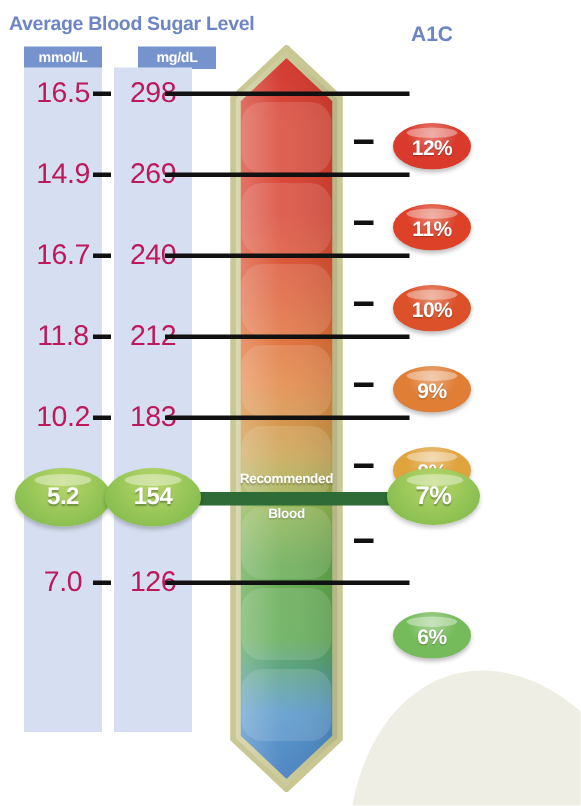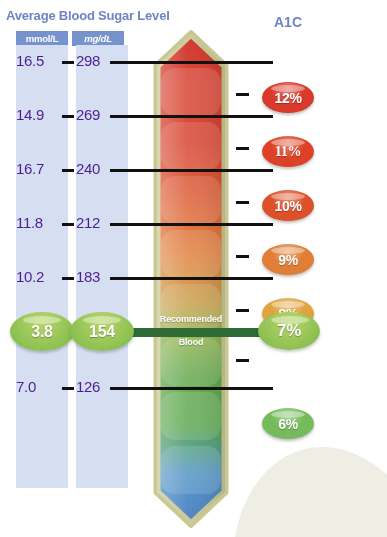--- a/index.html
+++ b/index.html
@@ -40,21 +40,21 @@
   #col-mgdl{left:76px;}
 
   .col-head{
     position:absolute;top:31px;width:52px;height:15px;
     background:#7693cd;color:#fff;
     font-size:9.5px;font-weight:bold;
     display:flex;align-items:center;justify-content:center;
     letter-spacing:-0.2px;
   }
   #head-mmol{left:16px;}
-  #head-mgdl{left:72px;font-style:italic;}
+  #head-mgdl{left:92px;}
 
   
   #tube{
     position:absolute;left:152px;top:30px;
     width:78px;height:498px;
   }
   #tube svg{display:block;}
 
   .tube-label{
     position:absolute;left:152px;width:78px;
@@ -72,22 +72,22 @@
   }
   .dash-left{
     position:absolute;left:62px;width:12px;height:3px;
     background:#111;top:-1px;
   }
   .minor-tick{
     position:absolute;left:236px;width:13px;height:3px;
     background:#111;top:-1px;
   }
   .val{
-    position:absolute;width:52px;
-    font-size:15px;color:#4c1d95;top:-10px;
+    position:absolute;width:52px;text-align:center;
+    font-size:19px;color:#be185d;top:-10px;
     letter-spacing:-0.3px;
   }
   .val.mmol{left:16px;}
   .val.mgdl{left:76px;}
 
   
   .badge{
     position:absolute;left:262px;top:-16px;
     width:52px;height:31px;border-radius:50%/50%;
     display:flex;align-items:center;justify-content:center;
@@ -196,21 +196,21 @@
       <div class="badge" style="background: radial-gradient(at 50% 25%, rgba(255, 255, 255, 0.35) 0%, rgba(255, 255, 255, 0) 45%), rgb(217, 58, 43);">12%</div>
     </div>
     <div class="row" style="top: 94px;">
       <div class="minor-tick"></div>
     </div>
     <div class="row" style="top: 116px;">
       <div class="val mmol">14.9</div>
       <div class="dash-left"></div>
       <div class="val mgdl">269</div>
       <div class="major-line"></div>
-      <div class="badge" style="background: radial-gradient(at 50% 25%, rgba(255, 255, 255, 0.35) 0%, rgba(255, 255, 255, 0) 45%), rgb(221, 66, 40); font-family: Liberation Serif, serif;">11%</div>
+      <div class="badge" style="background: radial-gradient(at 50% 25%, rgba(255, 255, 255, 0.35) 0%, rgba(255, 255, 255, 0) 45%), rgb(221, 66, 40);">11%</div>
     </div>
     <div class="row" style="top: 148px;">
       <div class="minor-tick"></div>
     </div>
     <div class="row" style="top: 170px;">
       <div class="val mmol">16.7</div>
       <div class="dash-left"></div>
       <div class="val mgdl">240</div>
       <div class="major-line"></div>
       <div class="badge" style="background: radial-gradient(at 50% 25%, rgba(255, 255, 255, 0.35) 0%, rgba(255, 255, 255, 0) 45%), rgb(220, 81, 41); text-align: center;">10%</div>
@@ -245,16 +245,16 @@
       <div class="major-line"></div>
       <div class="badge" style="background: radial-gradient(at 50% 25%, rgba(255, 255, 255, 0.35) 0%, rgba(255, 255, 255, 0) 45%), rgb(118, 187, 91);">6%</div>
     </div>
     <div class="row" style="top: 360px;">
       <div class="minor-tick"></div>
     </div>
   </div>
 
 <div id="rec-row">
   <div id="rec-bar"></div>
-  <div id="pill-mmol" class="pill">3.8</div>
+  <div id="pill-mmol" class="pill">5.2</div>
   <div id="pill-mgdl" class="pill">154</div>
   <div id="pill-a1c" class="pill">7%</div>
 </div>
 
 </body></html>

